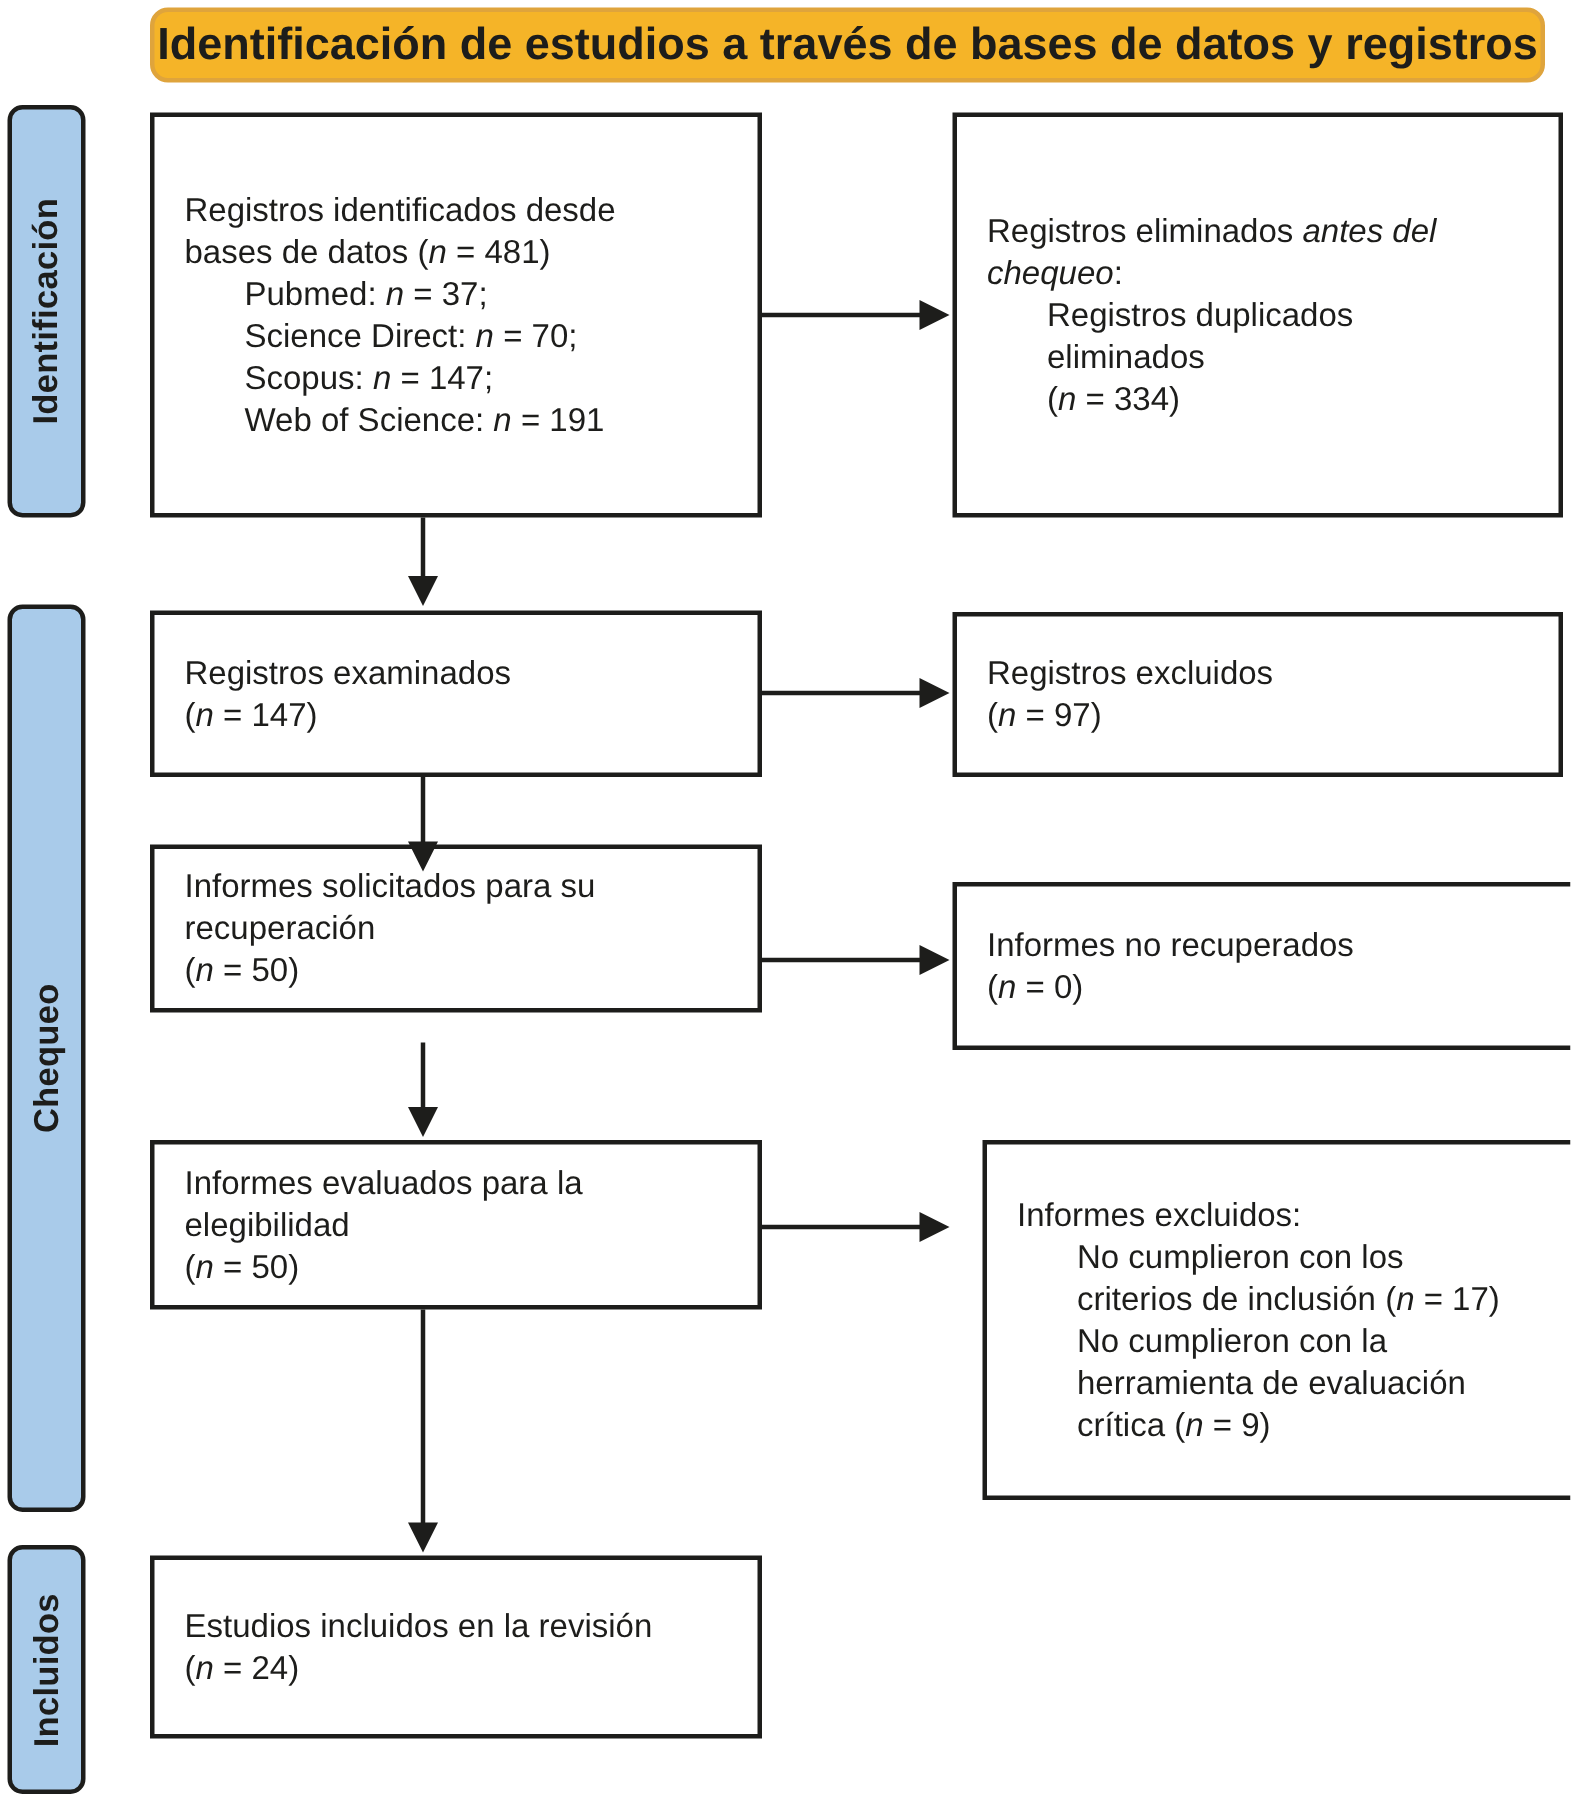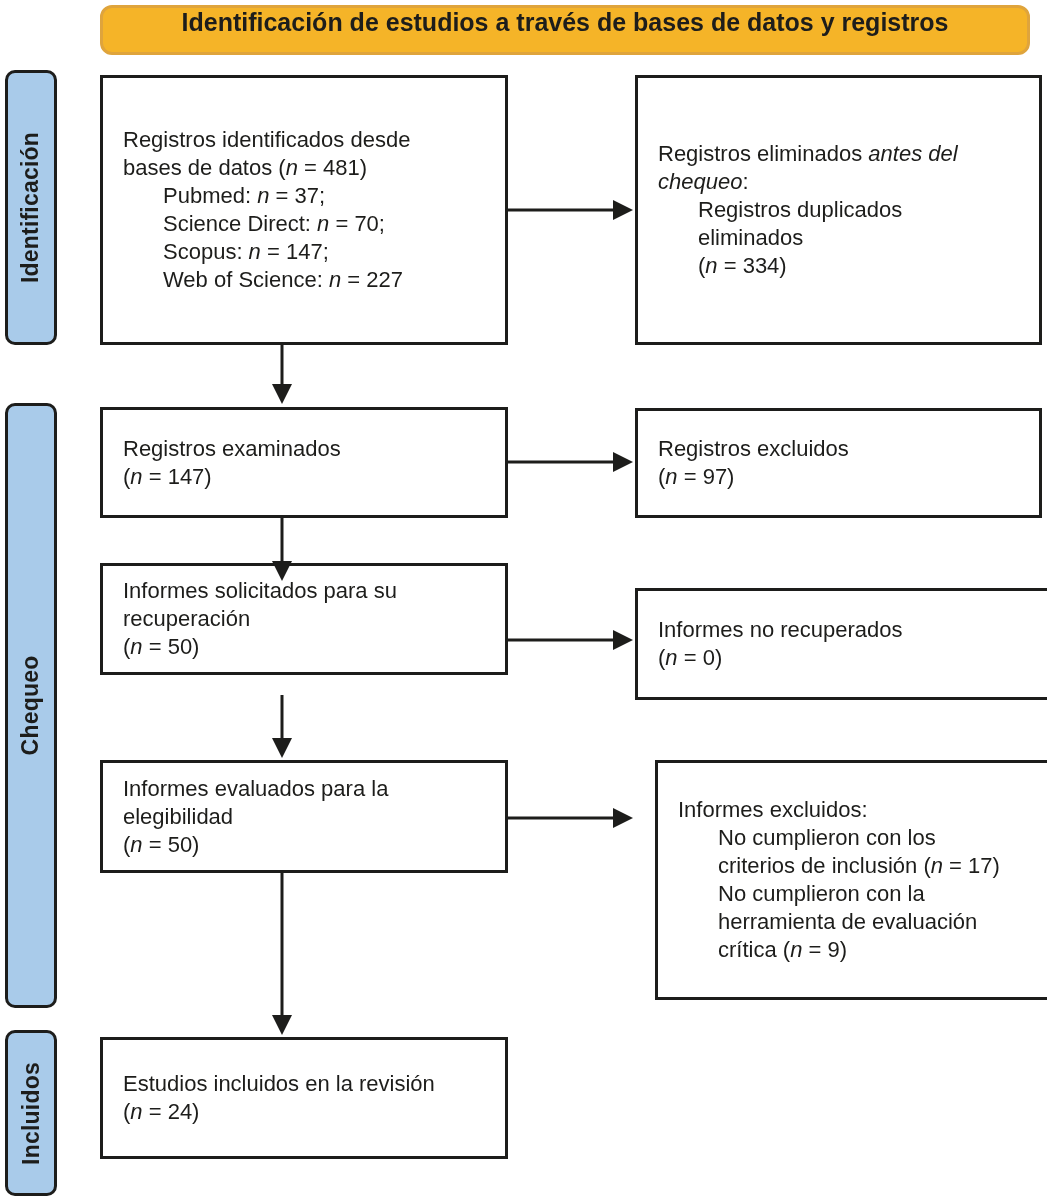--- a/index.html
+++ b/index.html
@@ -17,22 +17,22 @@
     font-family:"Liberation Sans","DejaVu Sans",sans-serif;
     color:var(--ink);
     overflow:hidden;
   }
   .banner{
     position:absolute;left:100px;top:5px;width:930px;height:50px;
     background:var(--banner-fill);
     border:3px solid var(--banner-border);
     border-radius:12px;
     box-sizing:border-box;
-    display:flex;align-items:flex-start;justify-content:center;
-    font-size:25px;font-weight:bold;
+    display:flex;align-items:center;justify-content:center;
+    font-size:30px;font-weight:bold;
   }
   .side{
     position:absolute;left:5px;width:52px;
     background:var(--side-fill);
     border:3px solid var(--ink);
     border-radius:10px;
     box-sizing:border-box;
     display:flex;align-items:center;justify-content:center;
   }
   .vtext{
@@ -74,21 +74,21 @@
     <span class="vtext">Incluidos</span>
   </div>
 
   <div class="box" style="left:100px;top:75px;width:408px;height:270px;">
     <div>
         <div class="tline"><span>Registros identificados desde</span></div>
         <div class="tline"><span>bases de datos (</span><span class="it">n</span><span> = 481)</span></div>
         <div class="tline ind"><span>Pubmed: </span><span class="it">n</span><span> = 37;</span></div>
         <div class="tline ind"><span>Science Direct: </span><span class="it">n</span><span> = 70;</span></div>
         <div class="tline ind"><span>Scopus: </span><span class="it">n</span><span> = 147;</span></div>
-        <div class="tline ind"><span>Web of Science: </span><span class="it">n</span><span> = 227</span></div>
+        <div class="tline ind"><span>Web of Science: </span><span class="it">n</span><span> = 191</span></div>
       </div>
   </div>
 
   <div class="box" style="left:635px;top:75px;width:407px;height:270px;">
     <div>
         <div class="tline"><span>Registros eliminados </span><span class="it">antes del</span></div>
         <div class="tline"><span class="it">chequeo</span><span>:</span></div>
         <div class="tline ind"><span>Registros duplicados</span></div>
         <div class="tline ind"><span>eliminados</span></div>
         <div class="tline ind"><span>(</span><span class="it">n</span><span> = 334)</span></div>

